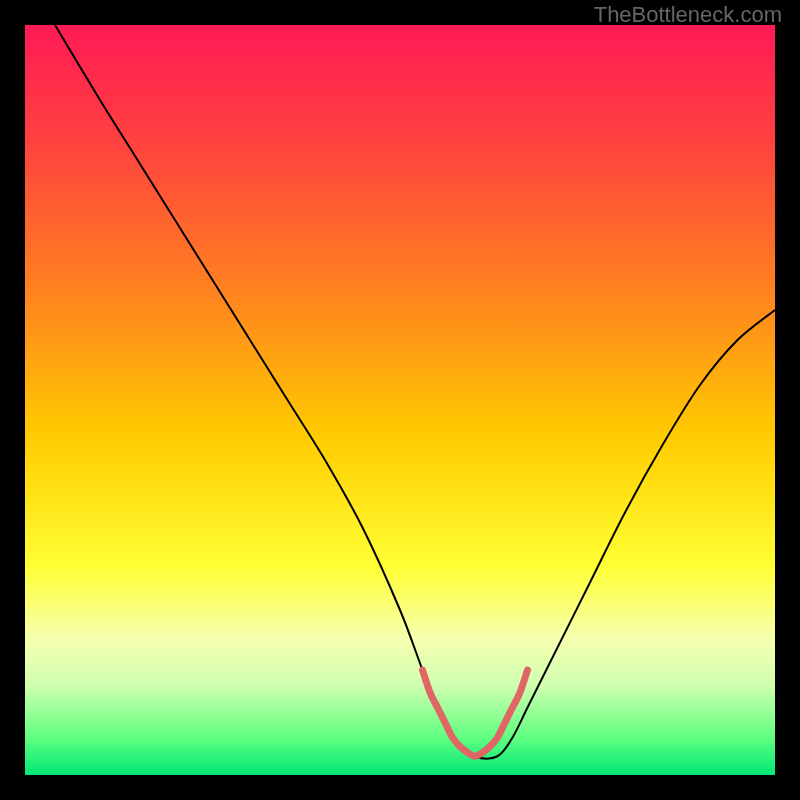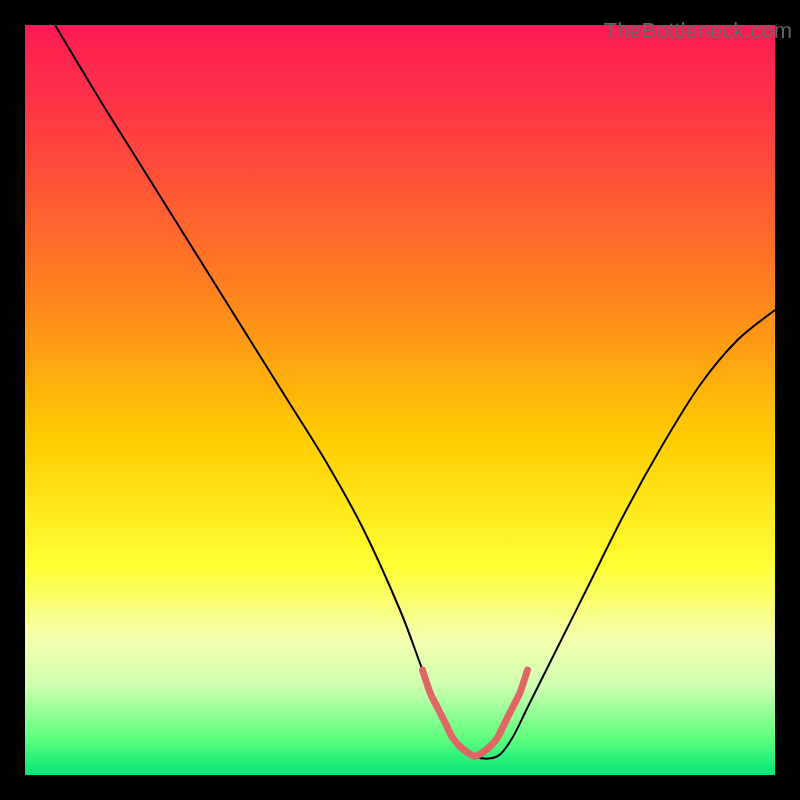--- a/index.html
+++ b/index.html
@@ -15,26 +15,25 @@
   .plot-area {
     position: absolute;
     left: 0;
     top: 0;
     width: 750px;
     height: 750px;
   }
   .watermark {
     position: absolute;
     top: 2px;
-    right: 8px;
+    right: 18px;
     color: #666;
     font-size: 22px;
     font-weight: 500;
     z-index: 10;
-    margin-top: 16px;
   }
 </style>
 </head>
 <body>
 
 <div class="chart-container">
   <svg class="plot-area" viewBox="0 0 750 750" preserveAspectRatio="none">
     <defs>
       <linearGradient id="bg-grad" x1="0" y1="0" x2="0" y2="1">
           <stop offset="0%" stop-color="#ff1a55"></stop>

